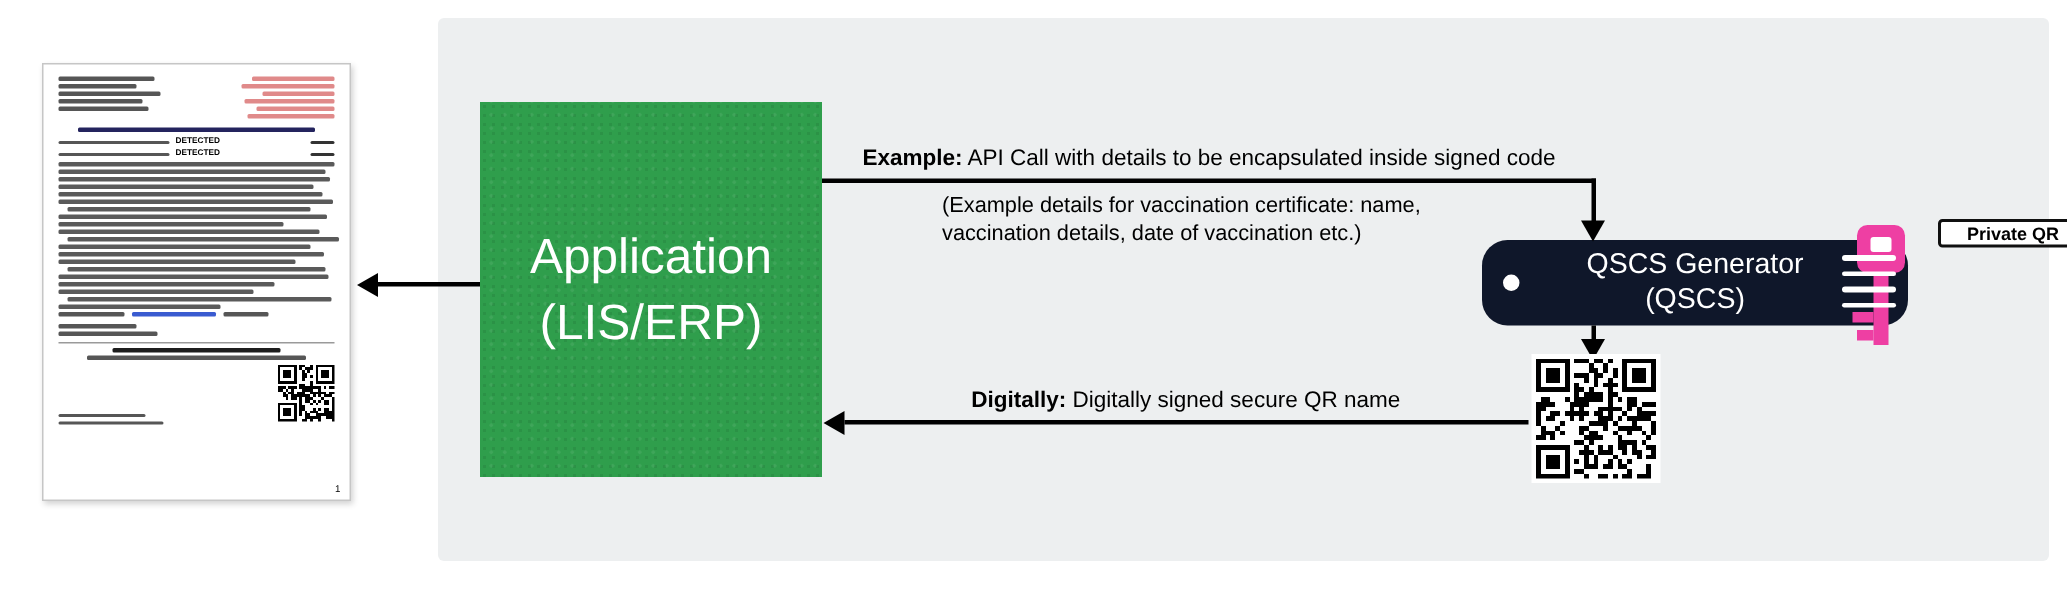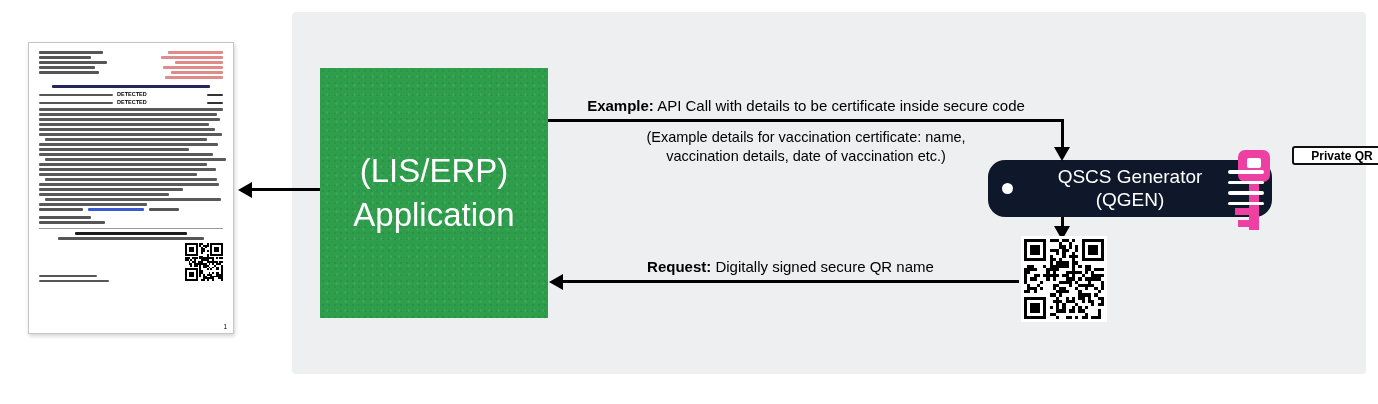--- a/index.html
+++ b/index.html
@@ -35,21 +35,21 @@
   
   .hline,.vline{position:absolute;background:#000;z-index:3}
   .ah-left{position:absolute;width:0;height:0;border-top:8px solid transparent;
     border-bottom:8px solid transparent;border-right:14px solid #000;z-index:3}
   .ah-down{position:absolute;width:0;height:0;border-left:8px solid transparent;
     border-right:8px solid transparent;border-top:14px solid #000;z-index:3}
 
   
   .req-label{position:absolute;left:548px;top:97px;width:516px;text-align:center;
     font-size:15px;z-index:3}
-  .req-sub{position:absolute;left:628px;top:128px;width:356px;text-align:center;
+  .req-sub{position:absolute;left:628px;top:128px;width:356px;text-align:left;
     font-size:14.5px;line-height:1.3;z-index:3}
   .resp-label{position:absolute;left:561px;top:258px;width:459px;text-align:center;
     font-size:15px;z-index:3}
 
   
   .qr-main{position:absolute;left:1021px;top:236px;width:86px;height:86px;background:#fff;
     padding:3px;z-index:3}
 
   
   .report{position:absolute;left:28px;top:42px;width:206px;height:292px;background:#fff;
@@ -307,33 +307,33 @@
           <rect x="2" y="16" width="3" height="3" fill="#000"></rect>
         </svg></div>
   </div>
   <div class="page-num">1</div>
 </div>
 
 <div class="ah-left" style="left:238px;top:182px"></div>
 <div class="hline" style="left:251px;top:188px;width:69px;height:3px"></div>
 
 <div class="app-node">
+  <div>Application</div>
   <div>(LIS/ERP)</div>
-  <div>Application</div>
 </div>
 
-<div class="req-label"><b>Example:</b><span> API Call with details to be certificate inside secure code</span></div>
+<div class="req-label"><b>Example:</b><span> API Call with details to be encapsulated inside signed code</span></div>
 <div class="hline" style="left:548px;top:119px;width:516px;height:3px"></div>
 <div class="vline" style="left:1061px;top:119px;width:3px;height:30px"></div>
 <div class="ah-down" style="left:1054px;top:147px"></div>
 <div class="req-sub">(Example details for vaccination certificate: name, vaccination details, date of vaccination etc.)</div>
 
 <div class="device">
   <div>QSCS Generator</div>
-  <div>(QGEN)</div>
+  <div>(QSCS)</div>
 </div>
 <div class="device-dot"></div>
 
 <div class="key-wrap">
   <svg width="56" height="86" viewBox="0 0 56 86">
     <rect x="12" y="2" width="32" height="32" rx="7" fill="#ee3fa3"></rect>
     <rect x="21" y="10" width="14" height="10" rx="2" fill="#ffffff"></rect>
     <rect x="23" y="32" width="10" height="50" fill="#ee3fa3"></rect>
     <rect x="9" y="60" width="14" height="7" fill="#ee3fa3"></rect>
     <rect x="12" y="72" width="11" height="7" fill="#ee3fa3"></rect>
@@ -560,15 +560,15 @@
       <rect x="1" y="1" width="5" height="5" fill="#fff"></rect>
       <rect x="2" y="2" width="3" height="3" fill="#000"></rect>
       <rect x="18" y="0" width="7" height="7" fill="#000"></rect>
       <rect x="19" y="1" width="5" height="5" fill="#fff"></rect>
       <rect x="20" y="2" width="3" height="3" fill="#000"></rect>
       <rect x="0" y="18" width="7" height="7" fill="#000"></rect>
       <rect x="1" y="19" width="5" height="5" fill="#fff"></rect>
       <rect x="2" y="20" width="3" height="3" fill="#000"></rect>
     </svg></div>
 
-<div class="resp-label"><b>Request:</b><span> Digitally signed secure QR name</span></div>
+<div class="resp-label"><b>Digitally:</b><span> Digitally signed secure QR name</span></div>
 <div class="ah-left" style="left:549px;top:274px"></div>
 <div class="hline" style="left:563px;top:280px;width:456px;height:3px"></div>
 
 </body></html>

